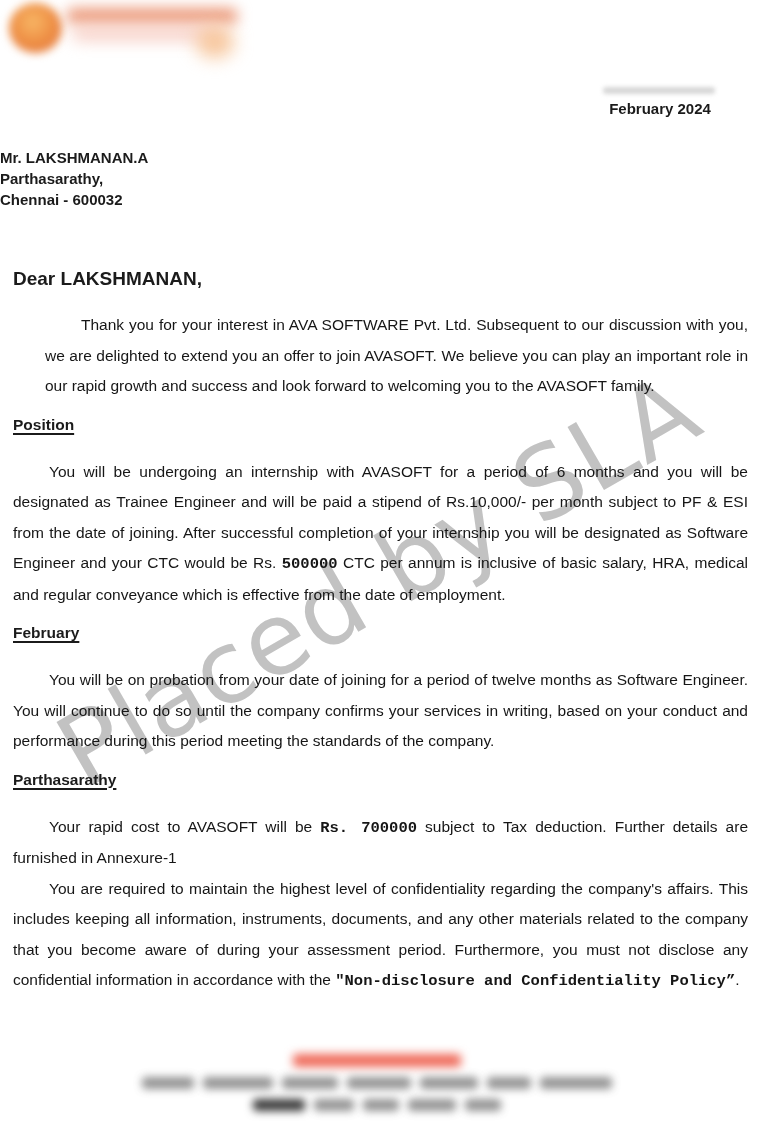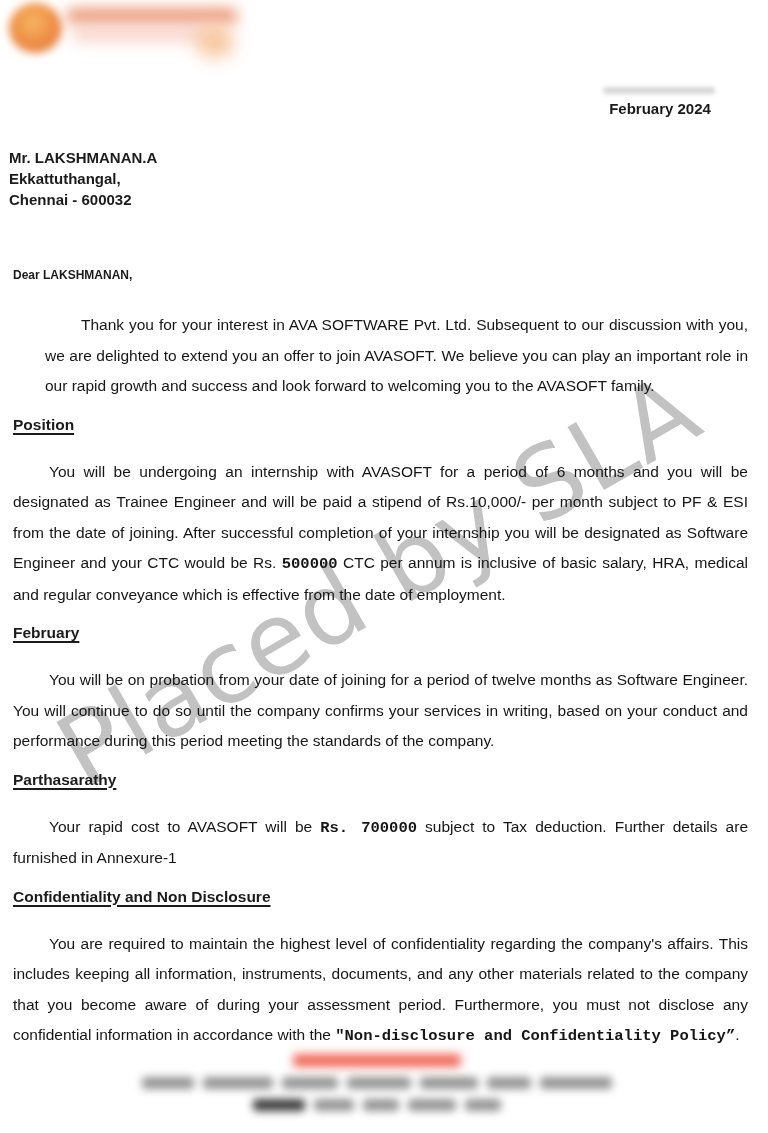--- a/index.html
+++ b/index.html
@@ -53,23 +53,23 @@
 
   
   .date-block { position: absolute; top: 87px; right: 51px; text-align: center; }
   .date-redacted {
     width: 112px; height: 7px; margin: 0 2px 6px auto;
     background: #d7d7d7; border-radius: 3px; filter: blur(2px);
   }
   .date-text { font-size: 15px; font-weight: bold; }
 
   
-  .address { position: absolute; top: 147px; left: 9px; font-size: 15px; font-weight: bold; line-height: 21px; }
+  .address { position: absolute; top: 147px; left: 0; font-size: 15px; font-weight: bold; line-height: 21px; }
 
-  .salutation { position: absolute; top: 268px; left: 13px; font-size: 12px; font-weight: bold; }
+  .salutation { position: absolute; top: 268px; left: 13px; font-size: 19px; font-weight: bold; }
 
   
   .body-flow { position: absolute; top: 310px; left: 13px; right: 20px; }
   .para {
     font-size: 15.5px; line-height: 30.5px;
     text-align: justify; text-indent: 36px;
     color: #161616;
   }
   .para b { font-weight: bold; font-family: Liberation Mono, monospace; }
   .intro { margin-bottom: 0; margin-left: 32px; }
@@ -103,40 +103,39 @@
 
   <div class="content">
 
     <div class="date-block">
       <div class="date-redacted"></div>
       <div class="date-text">February 2024</div>
     </div>
 
     <div class="address">
       <div>Mr. LAKSHMANAN.A</div>
-      <div>Ekkattuthangal,</div>
+      <div>Parthasarathy,</div>
       <div>Chennai - 600032</div>
     </div>
 
     <div class="salutation">Dear LAKSHMANAN,</div>
 
     <div class="body-flow">
 
       <p class="para intro">Thank you for your interest in AVA SOFTWARE Pvt. Ltd.  Subsequent to our discussion with you, we are delighted to extend you an offer to join AVASOFT. We believe you can play an important role in our rapid growth and success and look forward to welcoming you to the AVASOFT family.</p>
 
       <div class="section-heading">Position</div>
       <p class="para"><span>You will be undergoing an internship with AVASOFT  for a period of 6 months and you will be designated as Trainee Engineer and will be paid a stipend of Rs.10,000/- per month subject to PF &amp; ESI from the date of joining. After successful completion of your internship you will be designated as Software Engineer and your CTC would be Rs. </span><b>500000</b><span> CTC per annum is inclusive of basic salary, HRA, medical and regular conveyance which is effective from the date of employment.</span></p>
 
       <div class="section-heading">February</div>
       <p class="para">You will be on probation from your date of joining for a period of twelve months as Software Engineer. You will continue to do so until the company confirms your services in writing, based on your conduct and performance during this period meeting the standards of the company.</p>
 
       <div class="section-heading">Parthasarathy</div>
       <p class="para"><span>Your rapid cost to AVASOFT will be </span><b>Rs. 700000</b><span> subject to Tax deduction. Further details are furnished in Annexure-1</span></p>
 
-      <div class="section-heading">Confidentiality and Non Disclosure</div>
       <p class="para"><span>You are required to maintain the highest level of confidentiality regarding the company's affairs. This includes keeping all information, instruments, documents, and any other materials related to the company that you become aware of during your assessment period. Furthermore, you must not disclose any confidential information in accordance with the </span><b>"Non-disclosure and Confidentiality Policy”</b><span>.</span></p>
 
     </div>
 
     <div class="footer">
       <div class="footer-row">
         <div class="chunk red" style="width:168px"></div>
       </div>
       <div class="footer-row">
         <div class="chunk gray" style="width:52px"></div>

